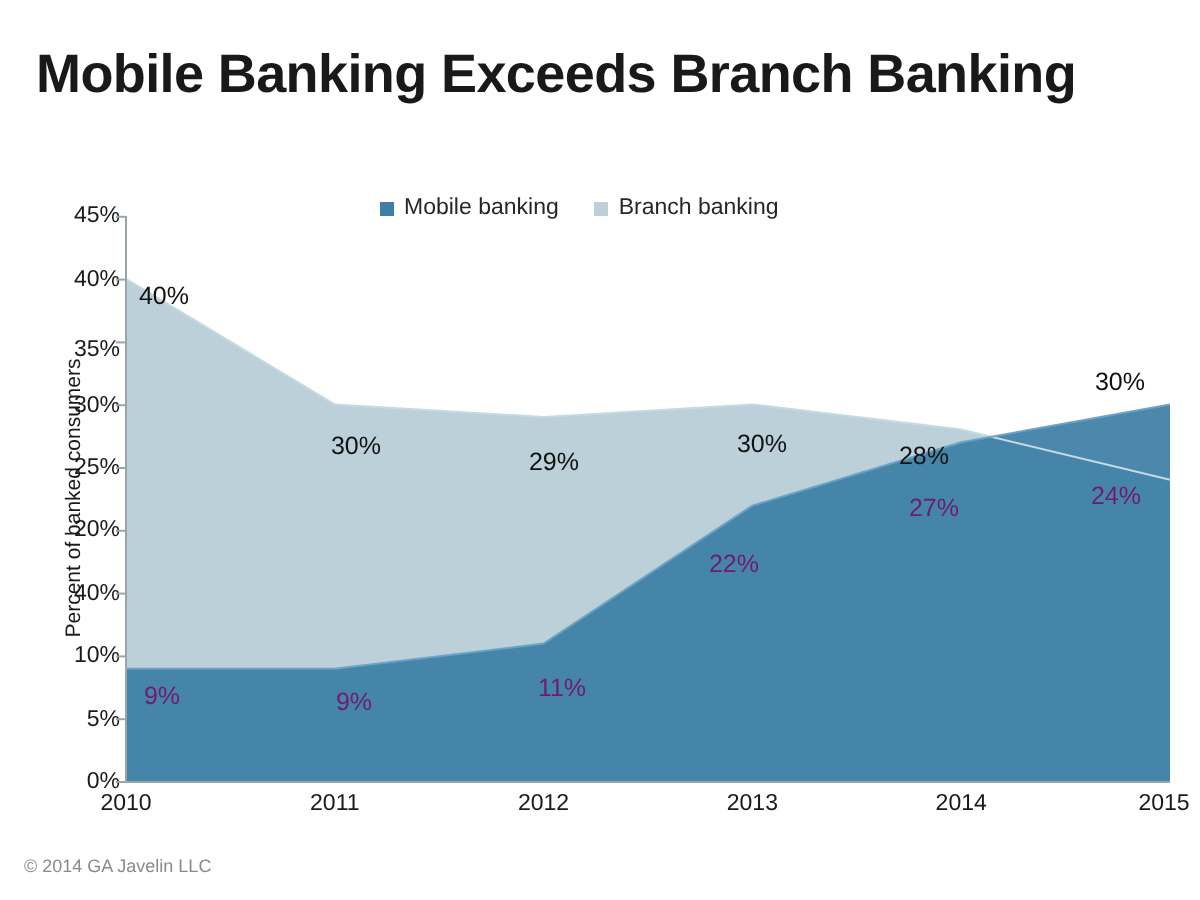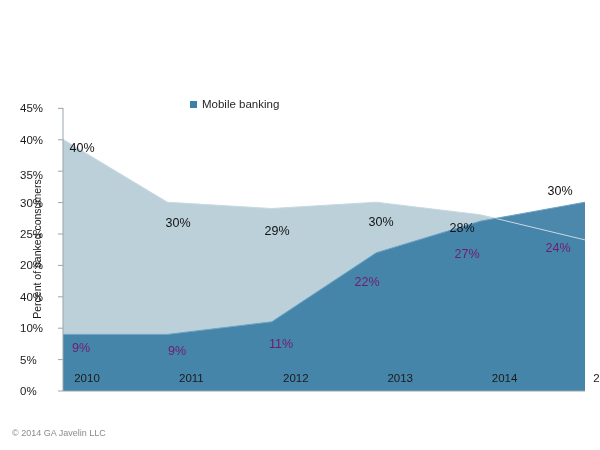--- a/index.html
+++ b/index.html
@@ -59,40 +59,40 @@
     width: 240px;
     text-align: center;
     font-size: 10.5px;
     color: #1a1a1a;
     transform: rotate(-90deg);
     white-space: nowrap;
   }
   .ytick {
     position: absolute;
     right: 0;
+    text-align: right;
     font-size: 11.5px;
     color: #1a1a1a;
     width: 40px;
     transform: translateY(-50%);
   }
   .ytick-wrap {
     position: absolute;
     left: 16px;
     top: 0;
     width: 44px;
     height: 450px;
   }
   .xtick {
     position: absolute;
     font-size: 11.5px;
     color: #1a1a1a;
     transform: translateX(-50%);
     white-space: nowrap;
-    top: 372px;
-    margin-left: 24px;
+    top: 396px;
   }
   .dlabel {
     position: absolute;
     font-size: 12.5px;
     transform: translate(-50%, -50%);
     white-space: nowrap;
     pointer-events: none;
   }
   .dlabel.dark { color: #111111; }
   .dlabel.light { color: #701a75; }
@@ -107,25 +107,30 @@
     position: absolute;
     left: 0;
     top: 0;
   }
 </style>
 </head>
 <body>
 
 <div id="chart-root">
 
+  <div class="chart-title">Mobile Banking Exceeds Branch Banking</div>
 
   <div class="legend">
     <div class="legend-item">
       <span class="legend-swatch sw-mobile"></span>
       <span>Mobile banking</span>
+    </div>
+    <div class="legend-item">
+      <span class="legend-swatch sw-branch"></span>
+      <span>Branch banking</span>
     </div>
   </div>
 
   <div class="y-axis-title">Percent of banked consumers</div>
 
   <div class="ytick-wrap">
     <div class="ytick" style="top:391px">0%</div>
     <div class="ytick" style="top:359.6px">5%</div>
     <div class="ytick" style="top:328.2px">10%</div>
     <div class="ytick" style="top:296.8px">40%</div>

